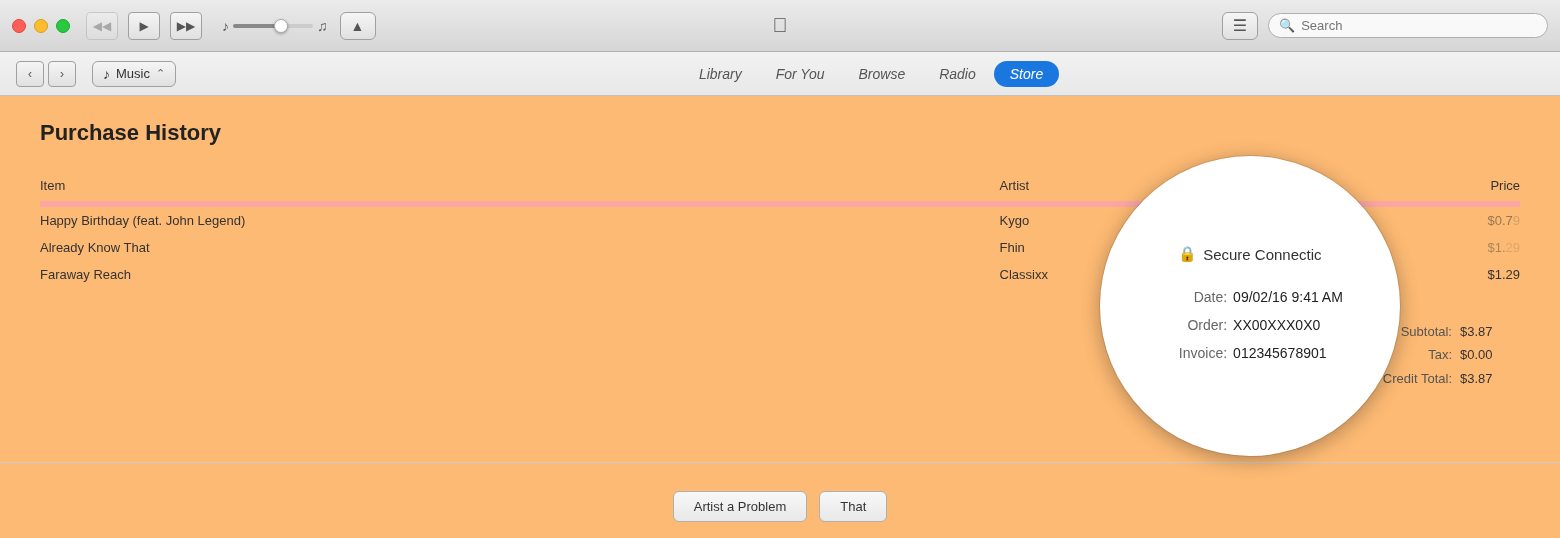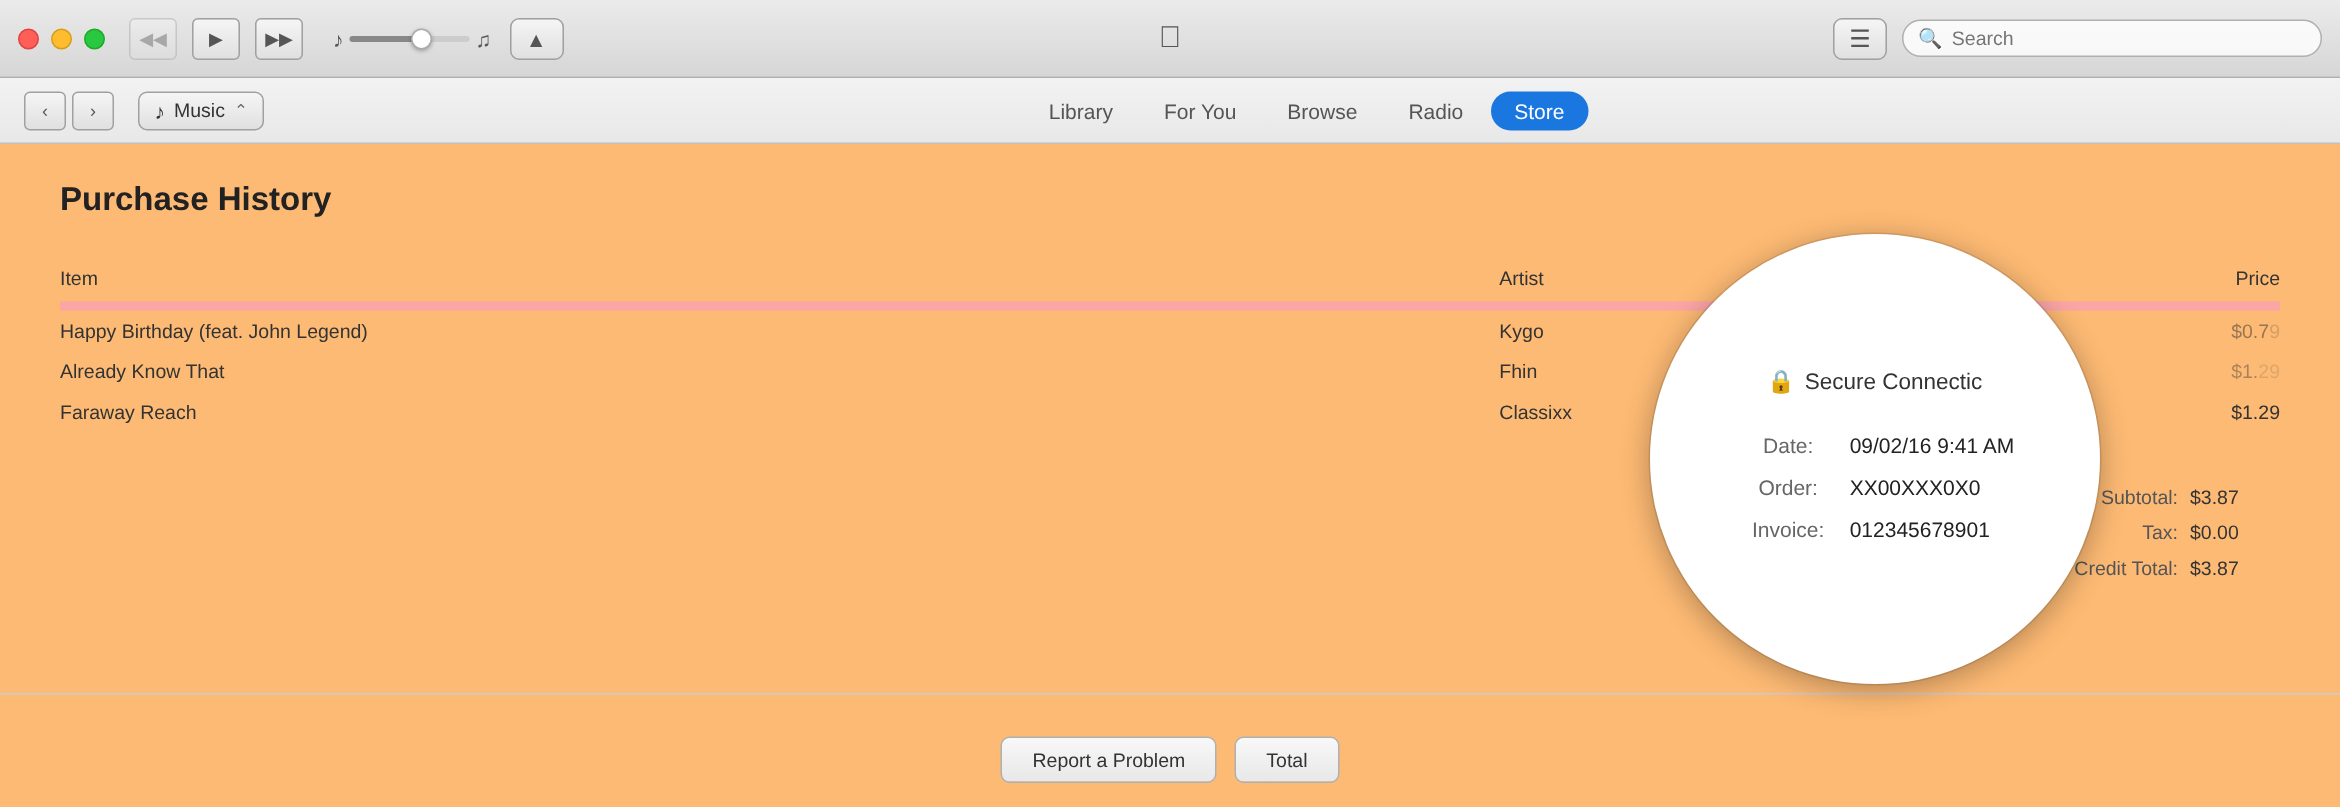--- a/index.html
+++ b/index.html
@@ -210,20 +210,21 @@
     }
 
     .music-note { font-size: 14px; color: #333; }
     .chevron { font-size: 11px; color: #666; }
 
     .nav-tabs {
       display: flex;
       align-items: flex-end;
       gap: 2px;
       margin: 0 auto;
+      font-style: italic;
     }
 
     .nav-tab {
       padding: 5px 16px;
       font-size: 14px;
       color: #555;
       cursor: pointer;
       border-radius: 14px;
       font-weight: 400;
     }
@@ -368,21 +369,21 @@
       line-height: 2;
       text-align: left;
     }
 
     .info-row {
       display: flex;
       gap: 6px;
     }
 
     .info-label {
-      text-align: center;
+      text-align: right;
       color: #666;
       min-width: 70px;
     }
 
     .info-value {
       color: #222;
       font-weight: 400;
     }
   </style>
 </head>
@@ -508,22 +509,22 @@
         <span class="summary-label">Store Credit Total:</span>
         <span class="summary-value">$3.87</span>
       </div>
     </div>
 
   </div>
 
   <hr class="divider">
 
   <div class="footer-actions">
-    <button class="footer-btn">Report a Problem</button>
-    <button class="footer-btn">Total</button>
+    <button class="footer-btn">Artist a Problem</button>
+    <button class="footer-btn">That</button>
   </div>
 
   <div class="popup-overlay">
     <div class="popup-content">
       <div class="secure-connection">
         <span class="lock-icon">🔒</span>
         <span>Secure Connectic</span>
       </div>
       <div class="info-table">
         <div class="info-row">

